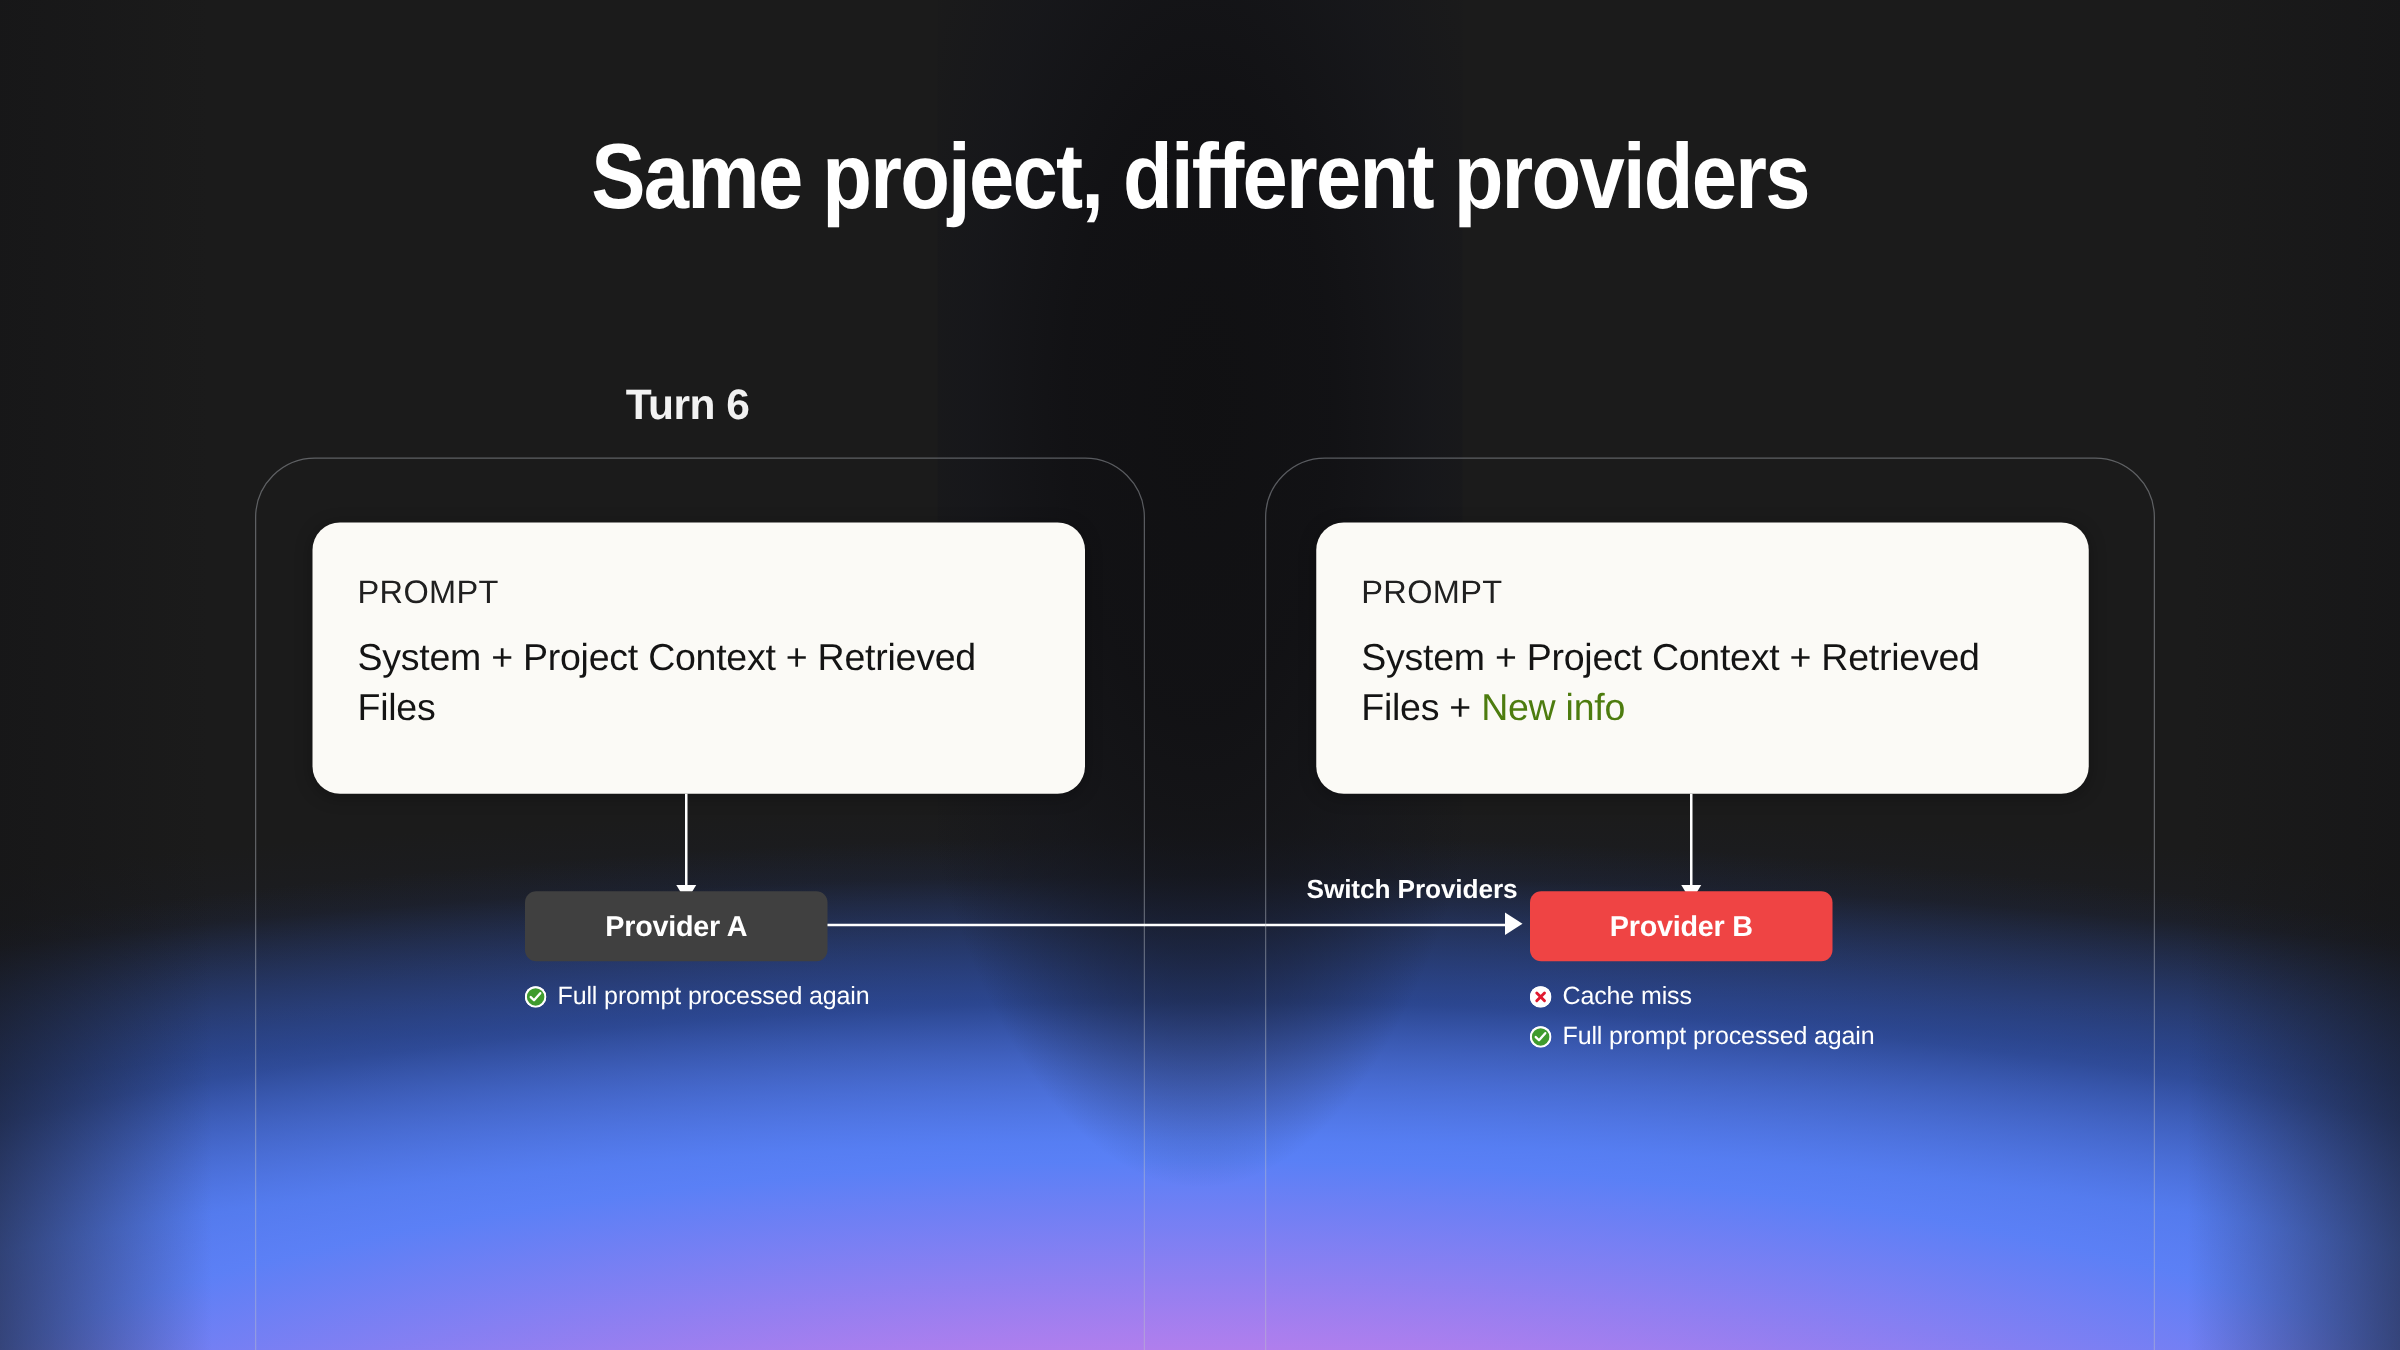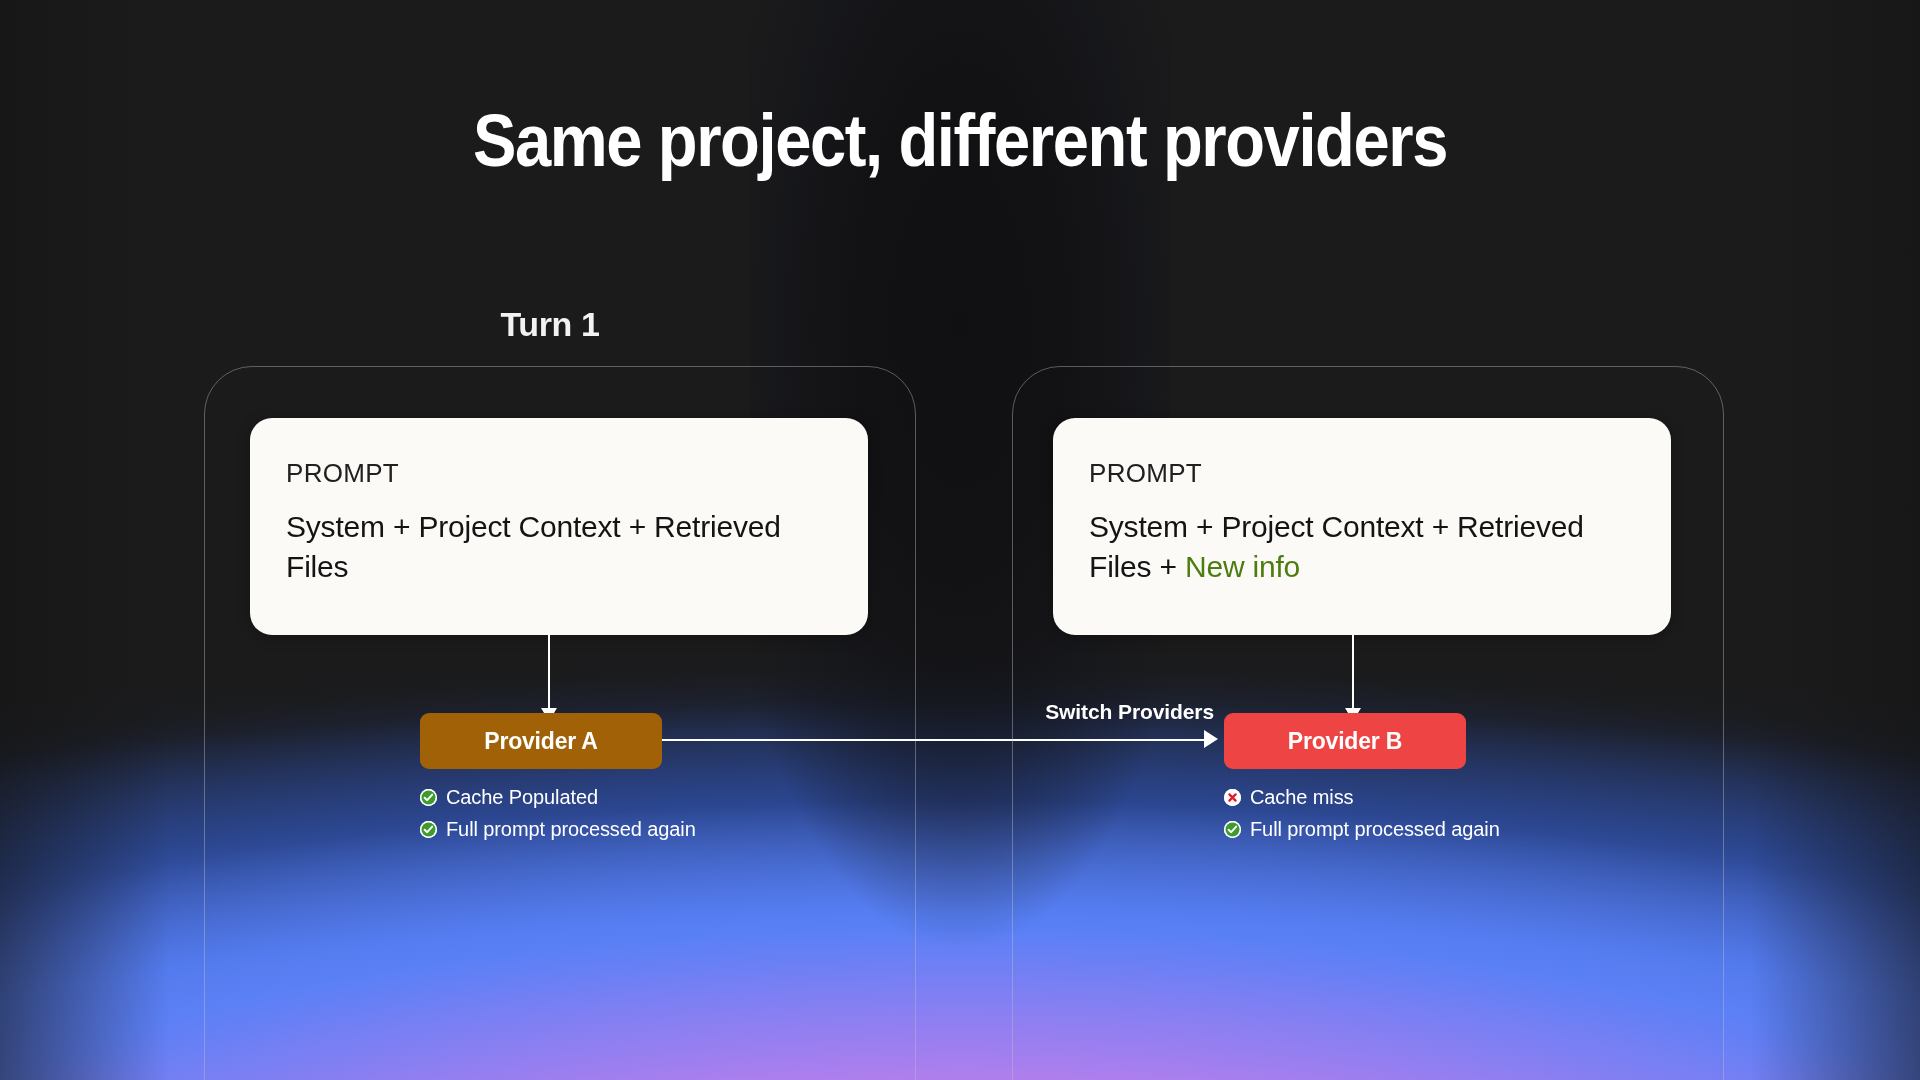--- a/index.html
+++ b/index.html
@@ -130,21 +130,21 @@
     top:713px;
     width:242px;
     height:56px;
     border-radius:9px;
     display:flex; align-items:center; justify-content:center;
     color:#ffffff;
     font-size:23px;
     font-weight:700;
     letter-spacing:-0.2px;
   }
-  #provider-a { left:420px; background:#a16207; }
+  #provider-a { left:420px; background:#404040; }
   #provider-b { left:1224px; background:#ef4444; }
 
   
   #switch-line {
     position:absolute;
     left:662px; top:739px;
     width:552px; height:2px;
     background:#ffffff;
   }
   #switch-head {
@@ -200,47 +200,37 @@
   <div class="bg-top-dark"></div>
   <div class="bg-center-dark"></div>
   <div class="bg-side-l"></div>
   <div class="bg-side-r"></div>
 </div>
 
 <div id="stage">
 
   <h1 class="page-title">Same project, different providers</h1>
 
-  <div class="turn-label" id="turn1-label">Turn 1</div>
+  <div class="turn-label" id="turn1-label">Turn 6</div>
   <div class="turn-box" id="turn1-box"></div>
 
   <div class="prompt-card" id="prompt-card-1">
     <div class="prompt-kicker">PROMPT</div>
     <div class="prompt-body"><span>System + Project Context + Retrieved Files</span></div>
   </div>
 
   <div class="v-arrow" id="v-arrow-1">
     <span class="v-arrow-head"></span>
   </div>
 
   <div class="provider-pill" id="provider-a">
     <span>Provider A</span>
   </div>
 
   <div class="status-list" id="status-list-a">
-    <div class="status-item">
-      <span class="status-ico">
-        <svg width="17" height="17" viewBox="0 0 17 17">
-            <circle cx="8.5" cy="8.5" r="8.5" fill="#ffffff"></circle>
-            <circle cx="8.5" cy="8.5" r="7" fill="#3f9b2e"></circle>
-            <path d="M4.6 8.7 L7.2 11.2 L12.2 5.6" stroke="#ffffff" stroke-width="1.9" fill="none" stroke-linecap="round" stroke-linejoin="round"></path>
-          </svg>
-      </span>
-      <span>Cache Populated</span>
-    </div>
     <div class="status-item">
       <span class="status-ico">
         <svg width="17" height="17" viewBox="0 0 17 17">
             <circle cx="8.5" cy="8.5" r="8.5" fill="#ffffff"></circle>
             <circle cx="8.5" cy="8.5" r="7" fill="#3f9b2e"></circle>
             <path d="M4.6 8.7 L7.2 11.2 L12.2 5.6" stroke="#ffffff" stroke-width="1.9" fill="none" stroke-linecap="round" stroke-linejoin="round"></path>
           </svg>
       </span>
       <span>Full prompt processed again</span>
     </div>

